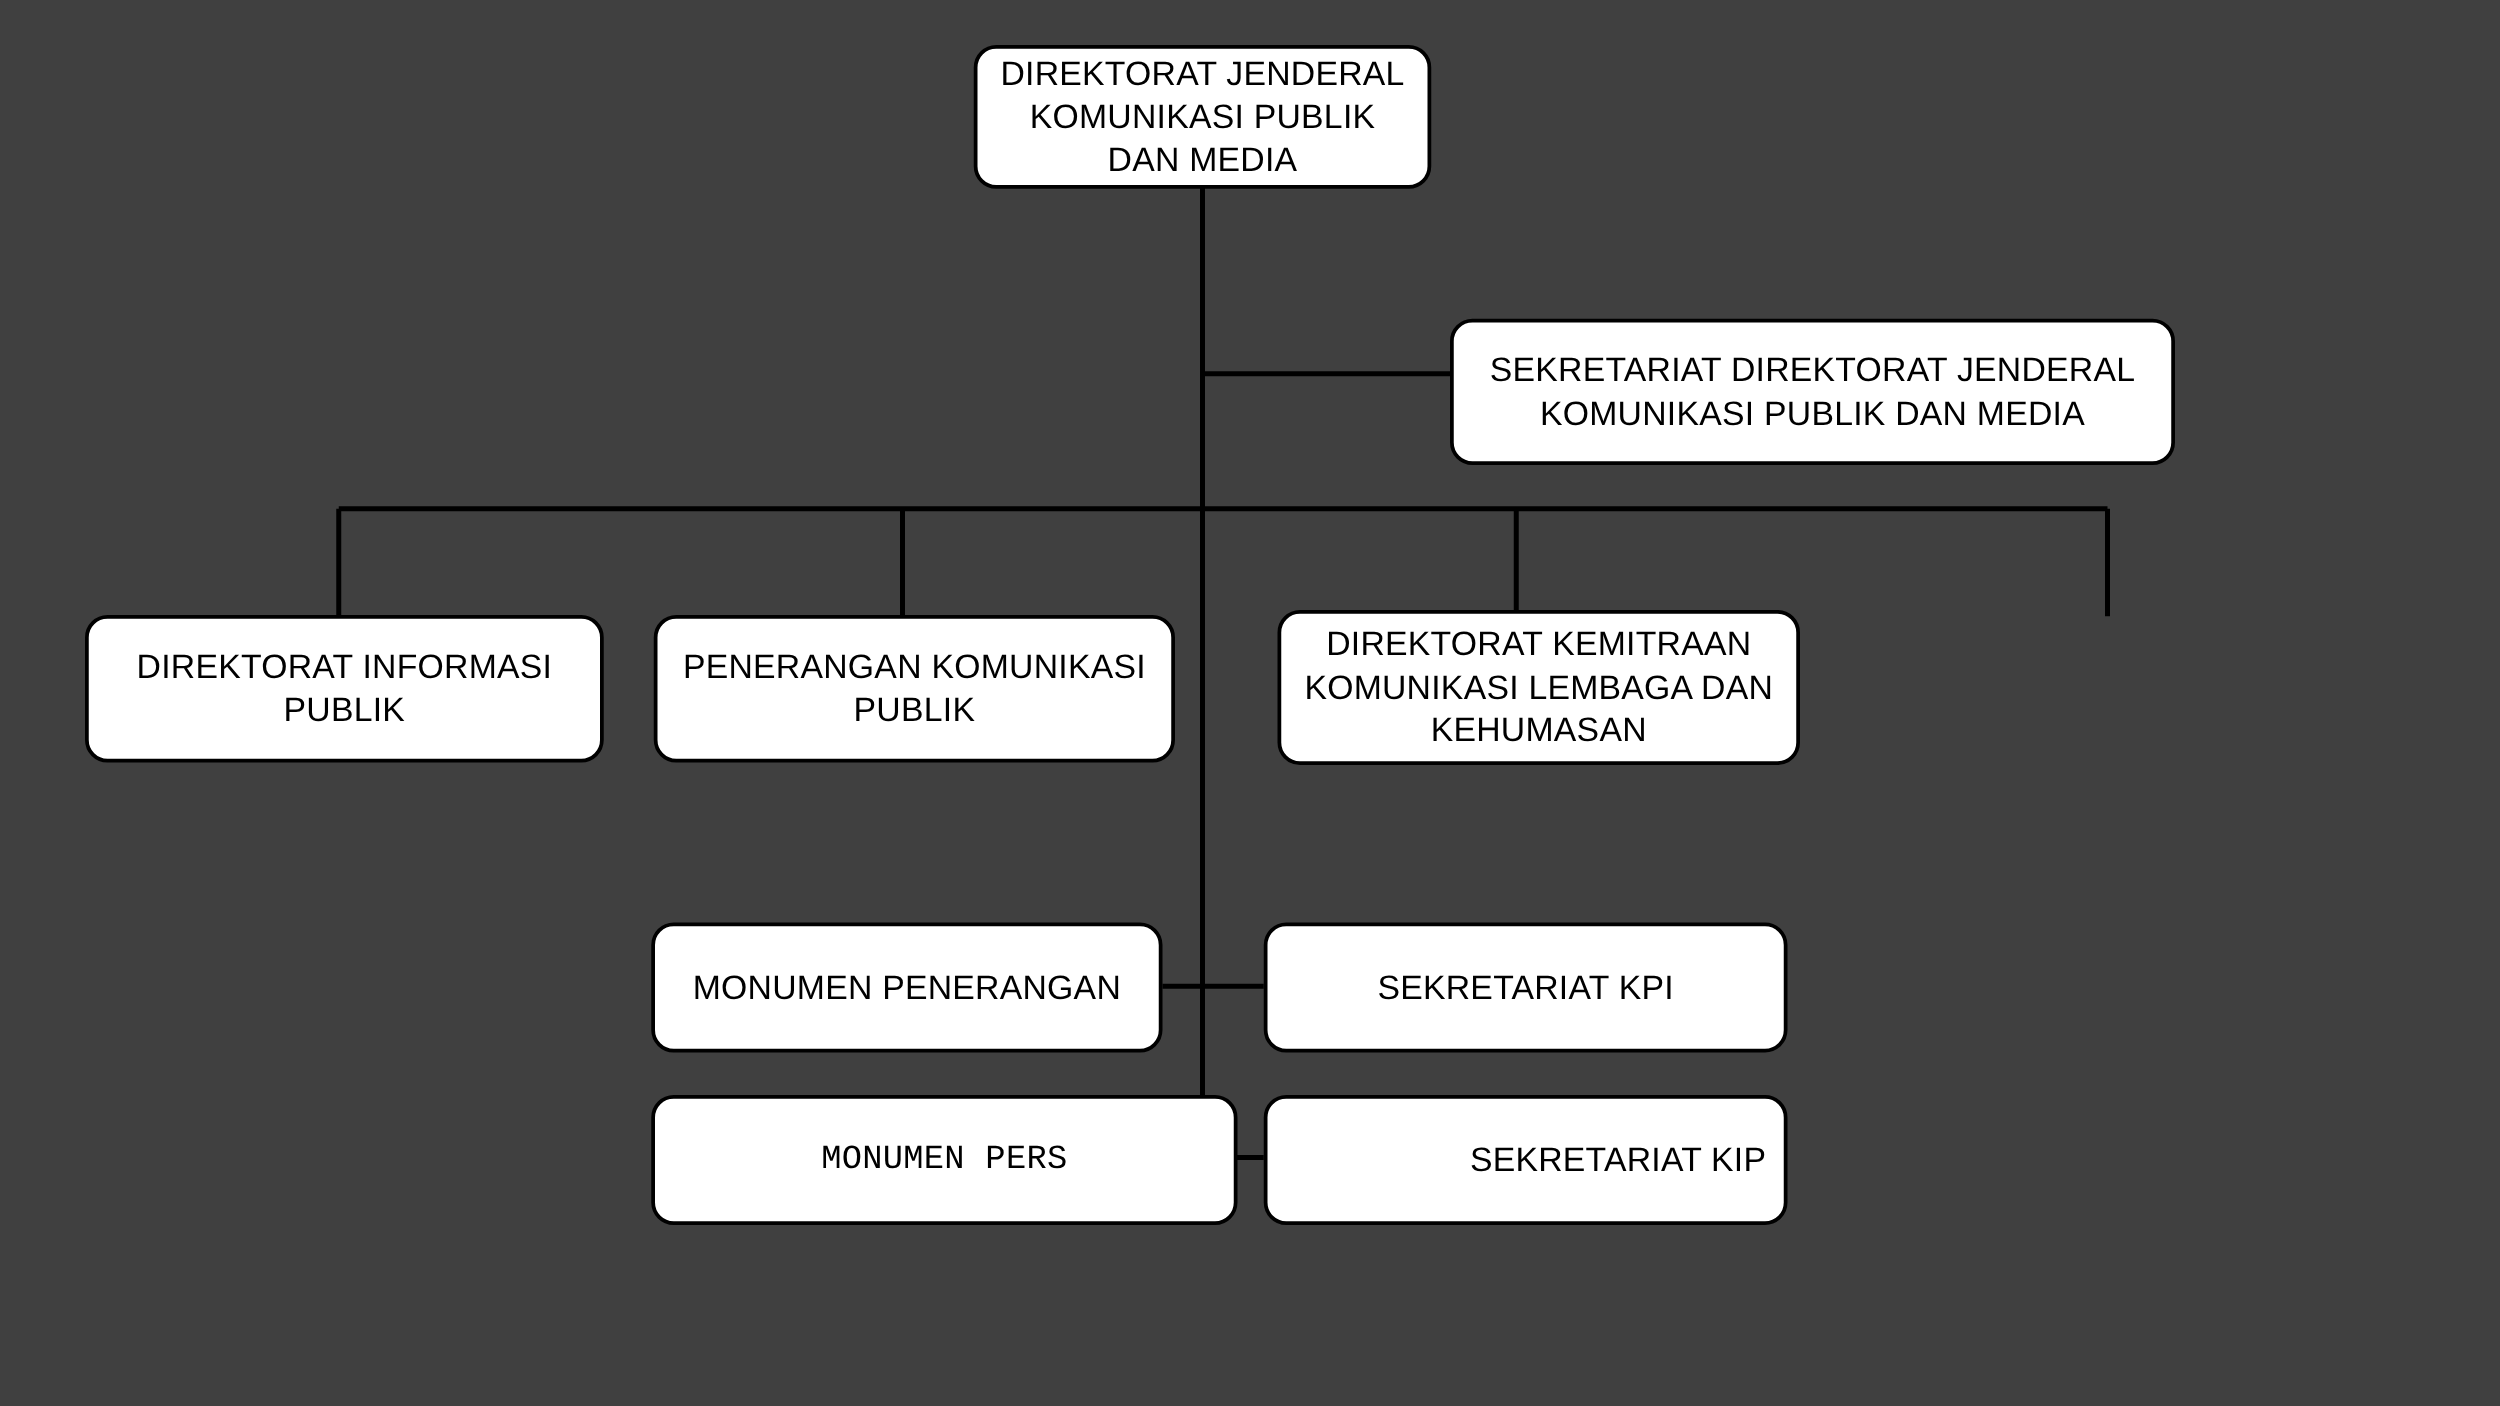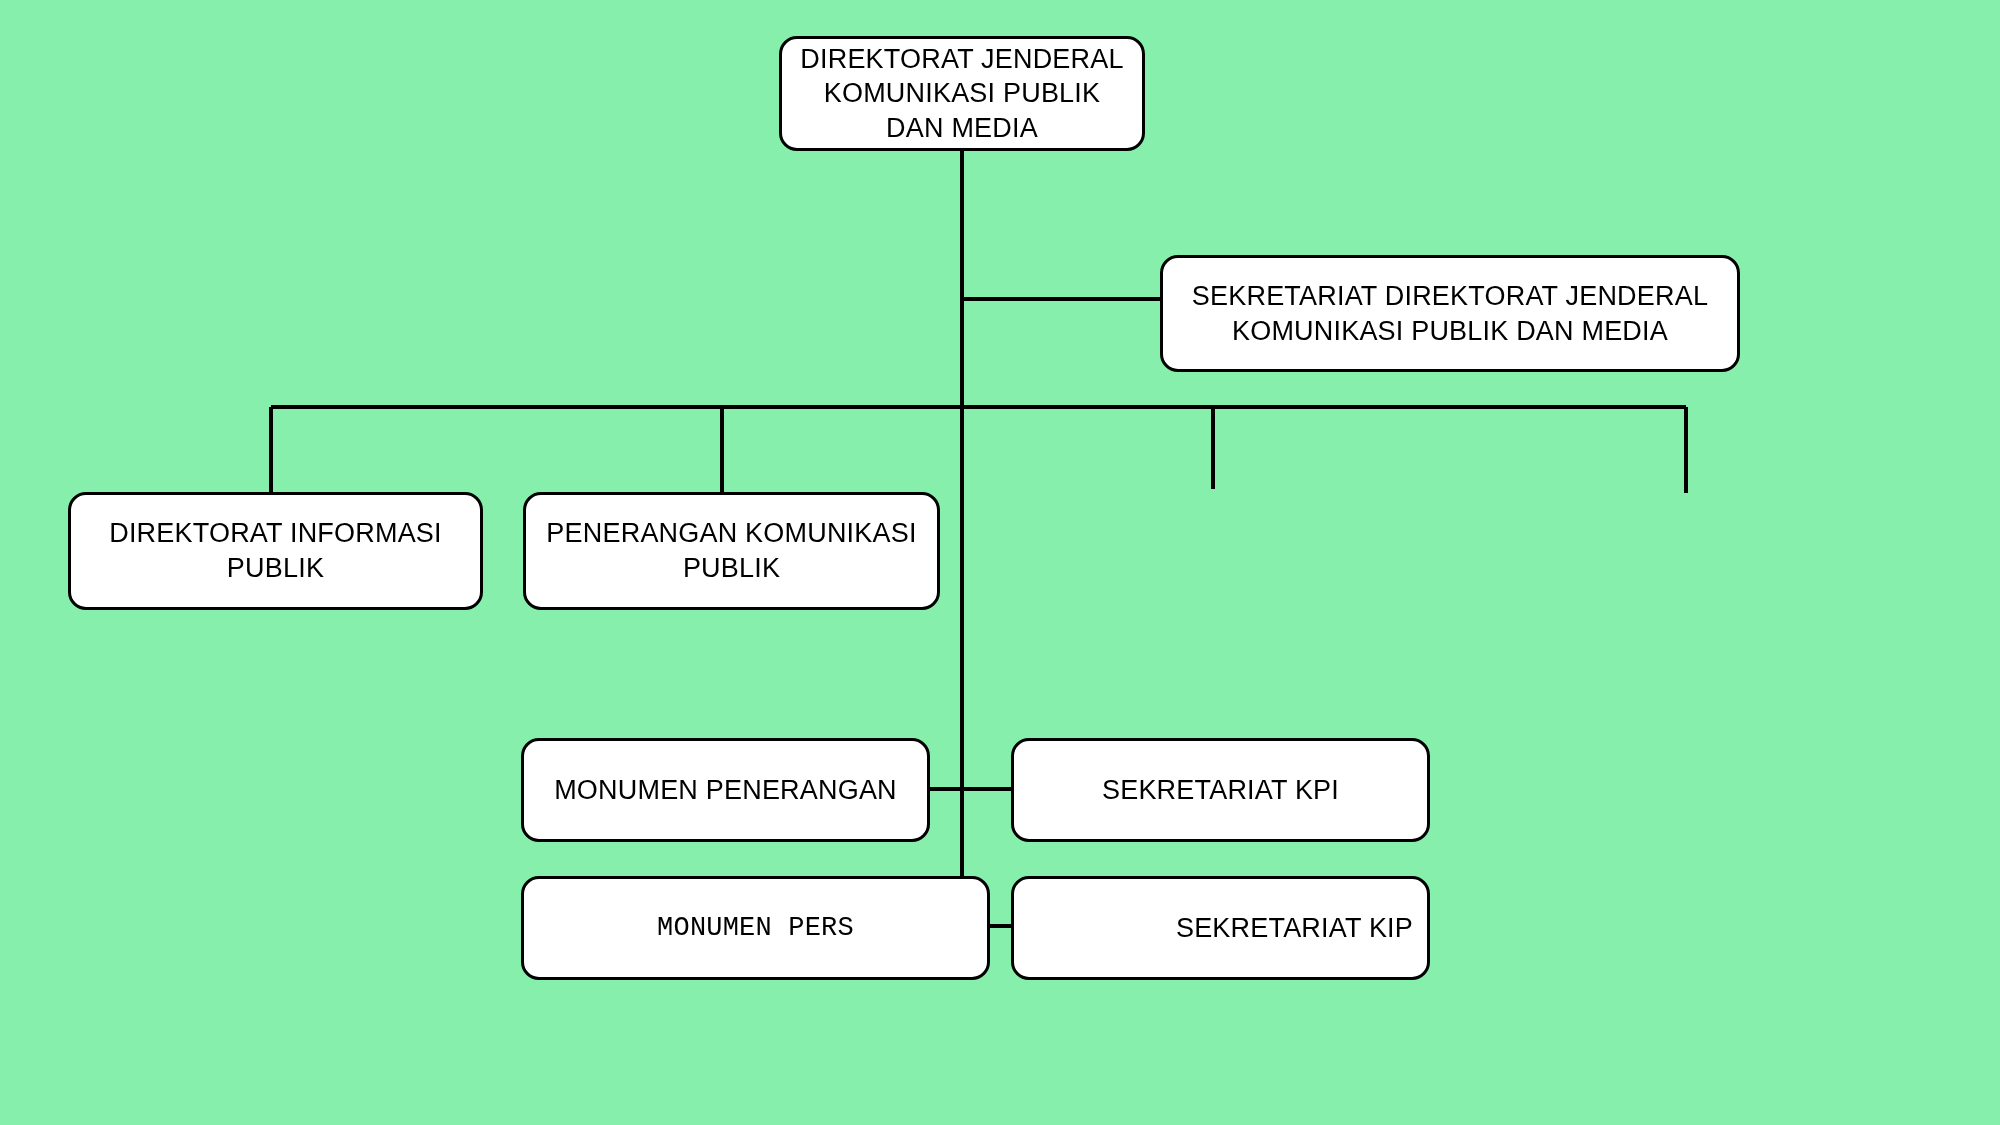--- a/index.html
+++ b/index.html
@@ -4,21 +4,21 @@
 <style>
   html, body {
     margin: 0;
     padding: 0;
     background: #ffffff;
   }
   #chart-root {
     position: relative;
     width: 2000px;
     height: 1125px;
-    background: #86efac;
+    background: #404040;
     font-family: "Liberation Sans", sans-serif;
     overflow: hidden;
   }
   #connector-layer {
     position: absolute;
     top: 0;
     left: 0;
     width: 2000px;
     height: 1125px;
   }
@@ -83,20 +83,25 @@
   <div class="node" style="left:68px; top:492px; width:415px; height:118px;">
     <span class="node-label">DIREKTORAT INFORMASI
 PUBLIK</span>
   </div>
 
   <div class="node" style="left:523px; top:492px; width:417px; height:118px;">
     <span class="node-label">PENERANGAN KOMUNIKASI
 PUBLIK</span>
   </div>
 
+  <div class="node" style="left:1022px; top:488px; width:418px; height:124px;">
+    <span class="node-label">DIREKTORAT KEMITRAAN
+KOMUNIKASI LEMBAGA DAN
+KEHUMASAN</span>
+  </div>
 
 
   <div class="node" style="left:521px; top:738px; width:409px; height:104px;">
     <span class="node-label">MONUMEN PENERANGAN</span>
   </div>
 
   <div class="node" style="left:1011px; top:738px; width:419px; height:104px;">
     <span class="node-label">SEKRETARIAT KPI</span>
   </div>
 

